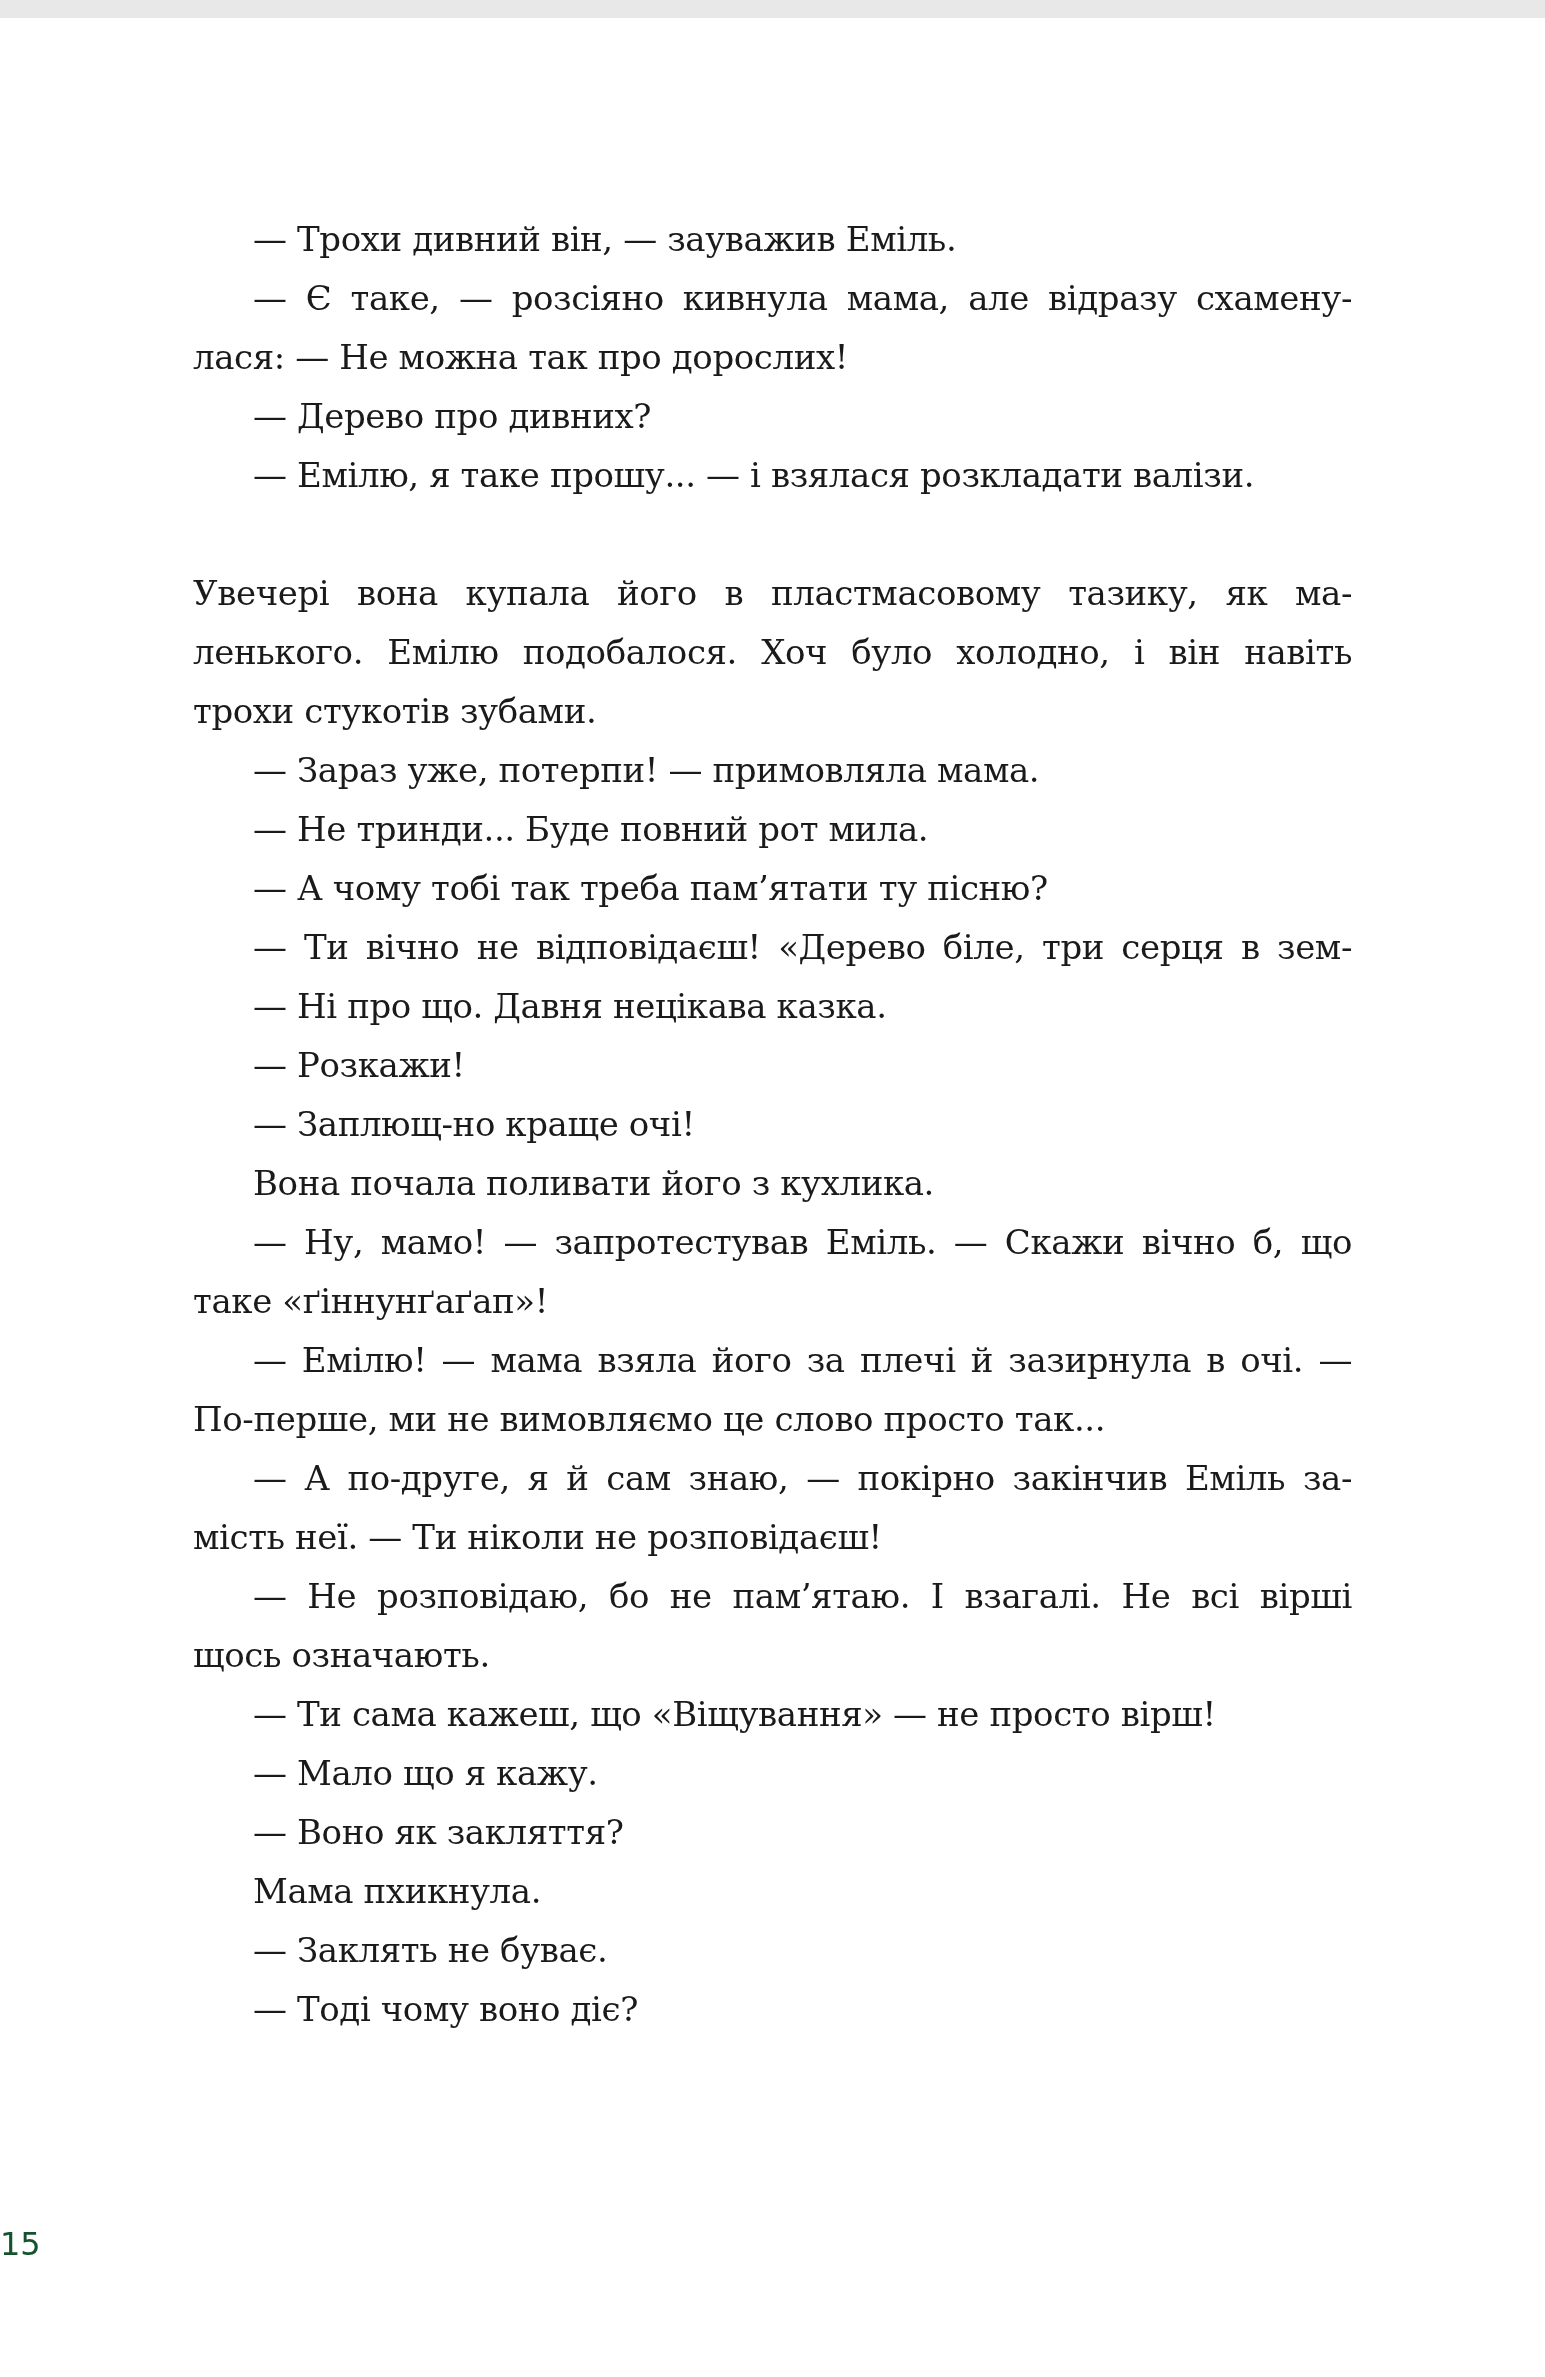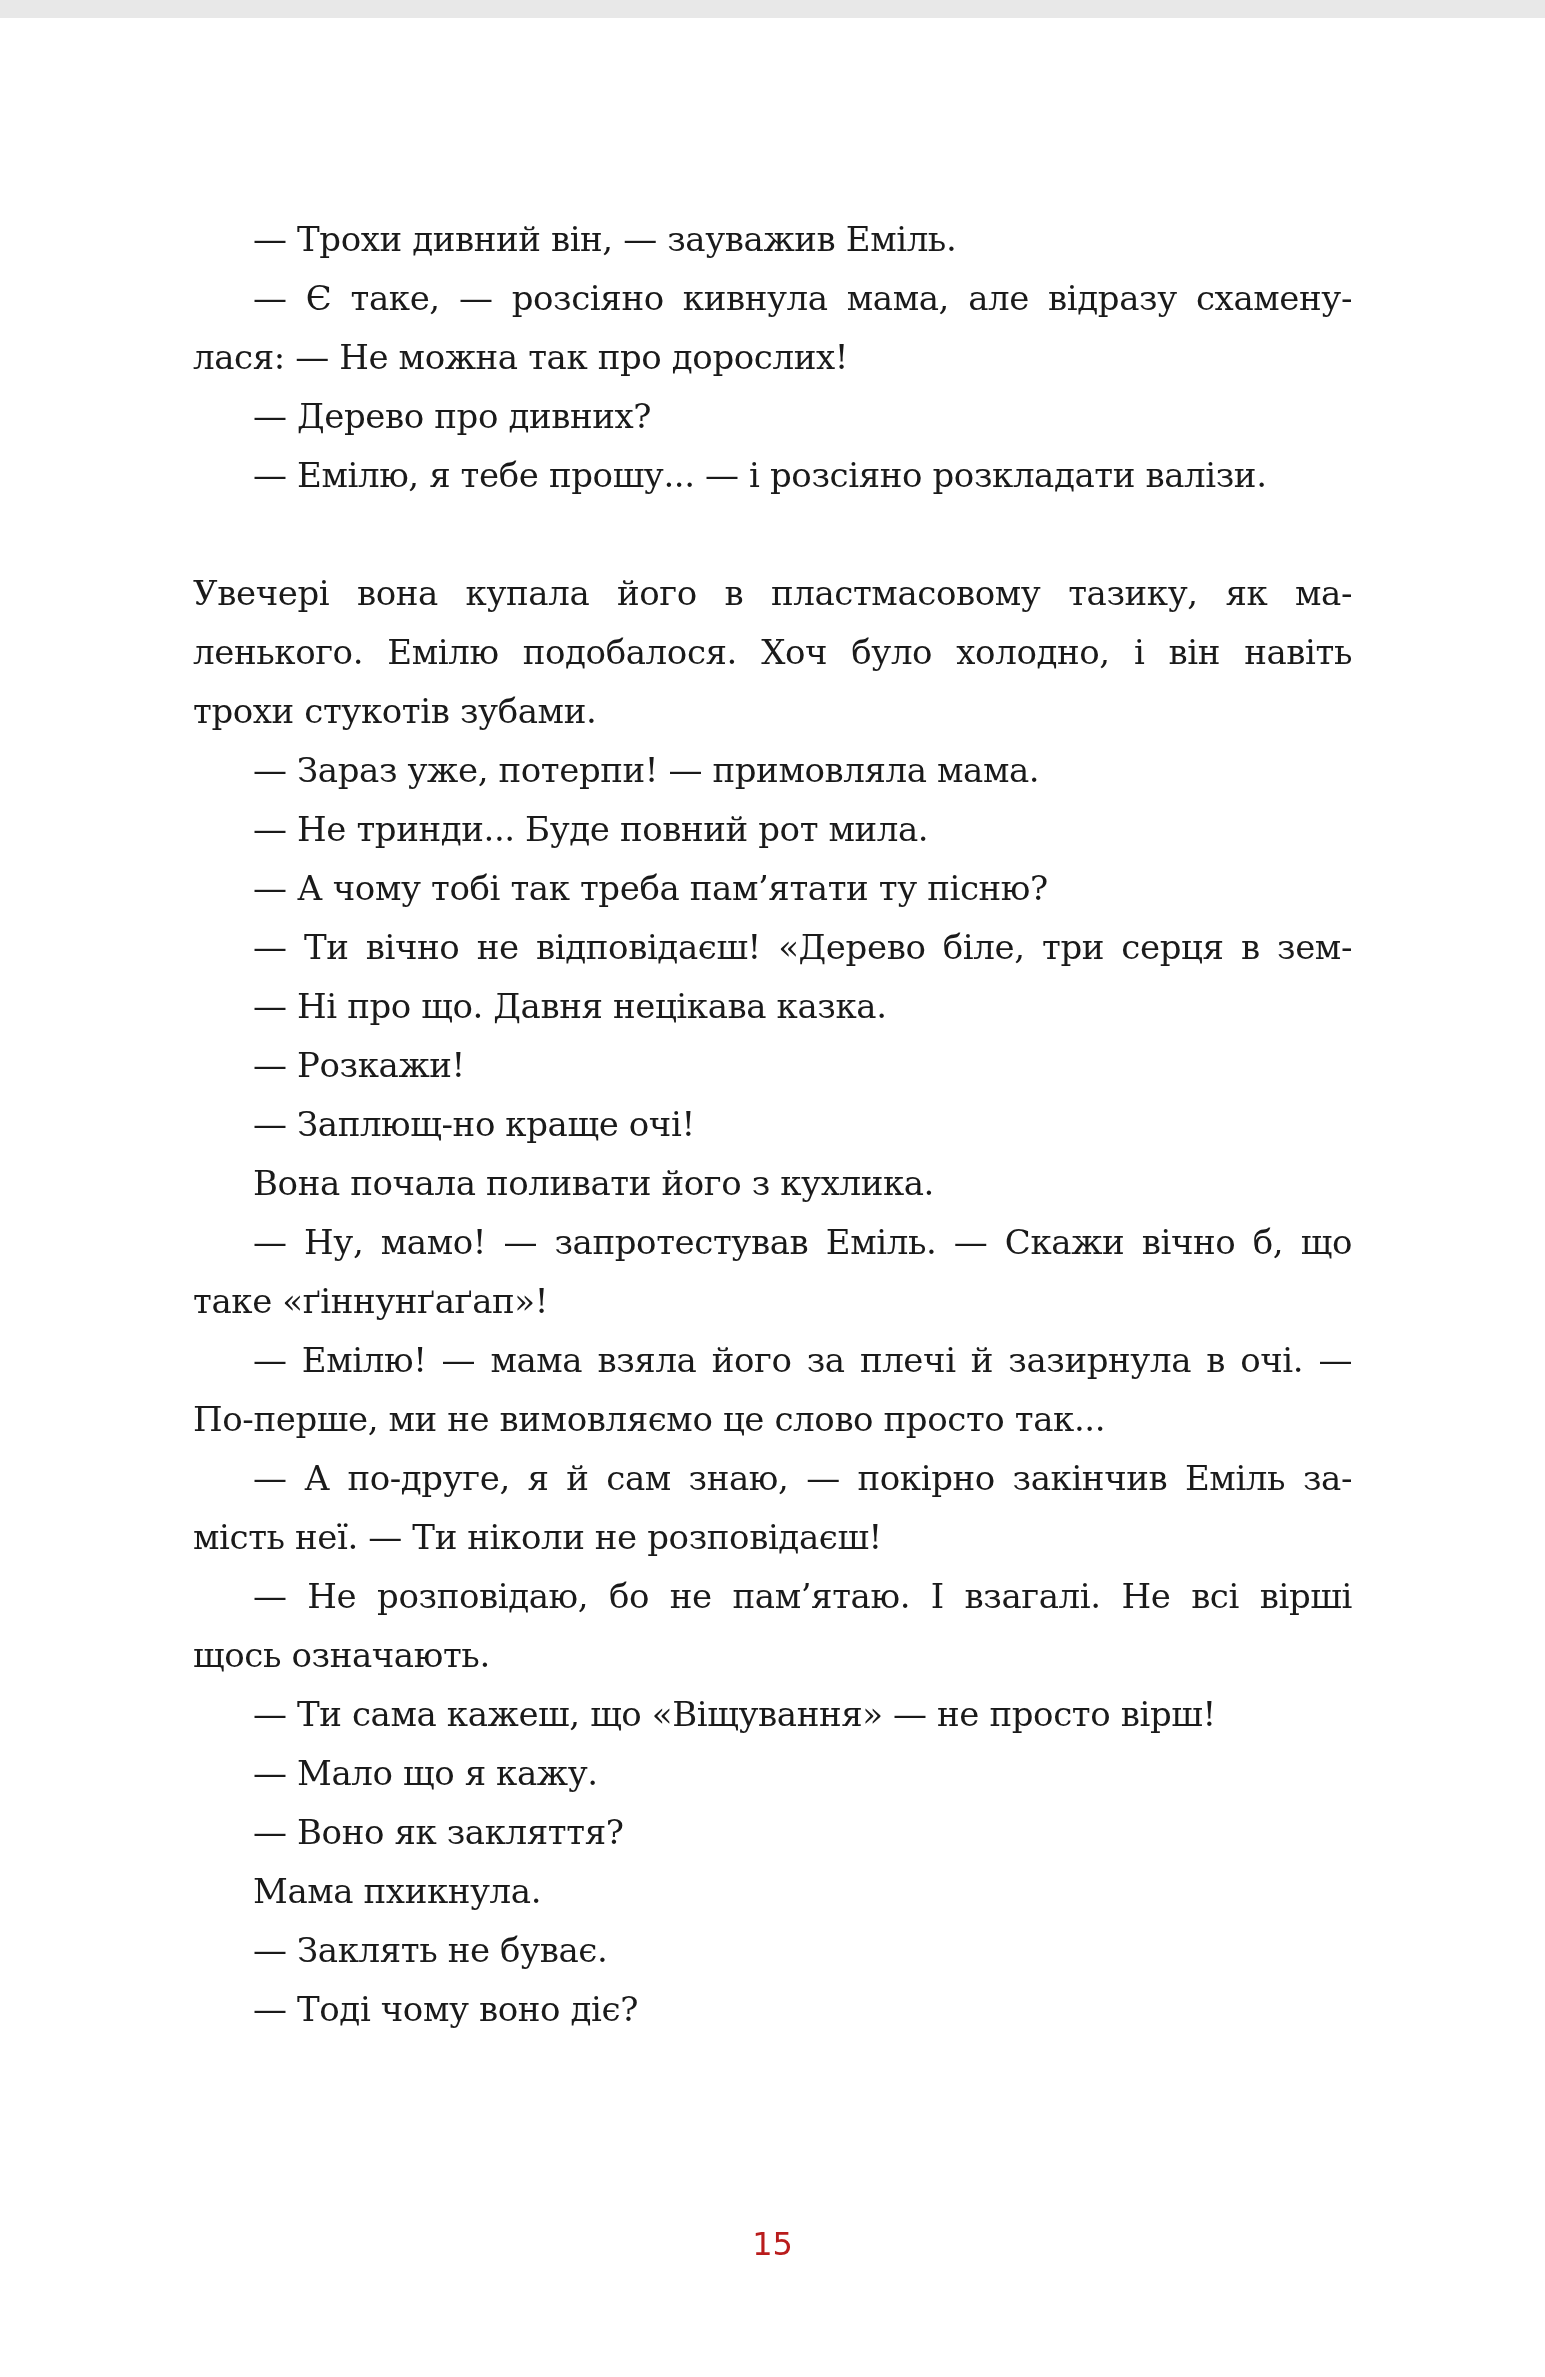--- a/index.html
+++ b/index.html
@@ -40,37 +40,37 @@
     text-align-last: justify;
   }
   .line.blank {
     height: 59px;
   }
   .page-number {
     position: absolute;
     top: 2207px;
     left: 0;
     width: 100%;
-    text-align: center;
+    text-align: left;
     font-family: "DejaVu Sans", "Liberation Sans", sans-serif;
     font-size: 32px;
     line-height: 39px;
-    color: #b91c1c;
+    color: #14532d;
   }
 </style>
 </head>
 <body>
 
 <div class="page">
   <div class="text-block">
       <div class="line indent">— Трохи дивний він, — зауважив Еміль.</div>
       <div class="line indent fill">— Є таке, — розсіяно кивнула мама, але відразу схамену-</div>
       <div class="line">лася: — Не можна так про дорослих!</div>
       <div class="line indent">— Дерево про дивних?</div>
-      <div class="line indent">— Емілю, я тебе прошу... — і розсіяно розкладати валізи.</div>
+      <div class="line indent">— Емілю, я таке прошу... — і взялася розкладати валізи.</div>
       <div class="line blank"></div>
       <div class="line fill">Увечері вона купала його в пластмасовому тазику, як ма-</div>
       <div class="line fill">ленького. Емілю подобалося. Хоч було холодно, і він навіть</div>
       <div class="line">трохи стукотів зубами.</div>
       <div class="line indent">— Зараз уже, потерпи! — примовляла мама.</div>
       <div class="line indent">— Не тринди... Буде повний рот мила.</div>
       <div class="line indent">— А чому тобі так треба пам’ятати ту пісню?</div>
       <div class="line indent fill">— Ти вічно не відповідаєш! «Дерево біле, три серця в зем-</div>
       <div class="line indent">— Ні про що. Давня нецікава казка.</div>
       <div class="line indent">— Розкажи!</div>

